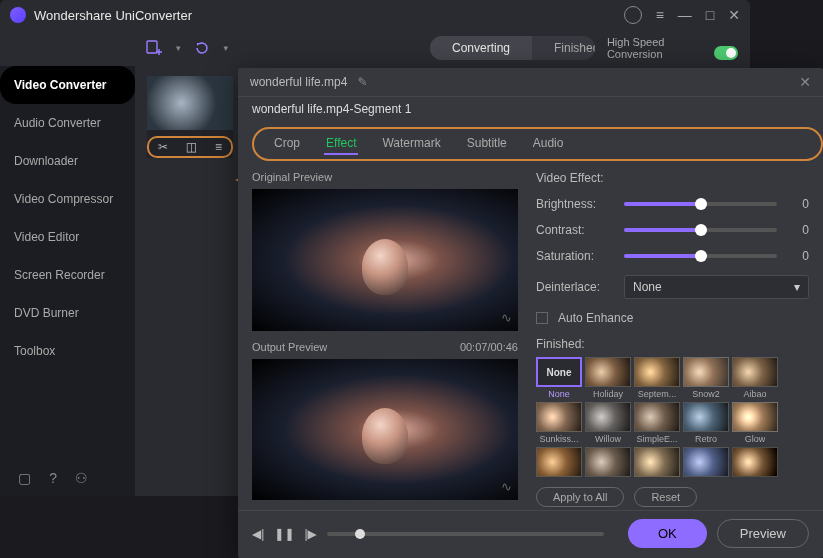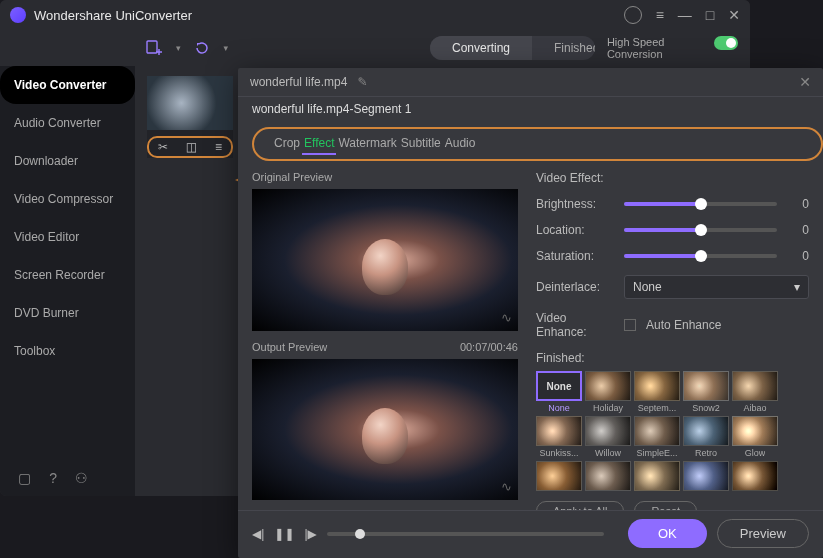--- a/index.html
+++ b/index.html
@@ -12,21 +12,21 @@
 .title { color: #e8e8e8; font-size: 13px; flex: 1; }
 .titlebar-icons { display: flex; gap: 14px; align-items: center; color: #aaa; }
 .titlebar-icons span { cursor: pointer; font-size: 14px; }
 .avatar-circle { width: 18px; height: 18px; border-radius: 50%; border: 1px solid #888; }
 
 .toolbar-row { height: 36px; display: flex; align-items: center; padding-left: 145px; gap: 12px; }
 .tool-icon { width: 22px; height: 22px; display: flex; align-items: center; justify-content: center; color: #9a7dff; cursor: pointer; font-size: 15px; }
 .seg-tabs { margin-left: 190px; display: flex; background: #383940; border-radius: 14px; overflow: hidden; }
 .seg-tab { padding: 5px 22px; color: #aaa; cursor: pointer; font-size: 12px; }
 .seg-tab.active { background: #45464d; color: #e8e8e8; }
-.hsc { margin-left: auto; margin-right: 12px; display: flex; align-items: flex-start; gap: 8px; color: #aaa; font-size: 11px; }
+.hsc { margin-left: auto; margin-right: 12px; display: flex; align-items: flex-end; gap: 8px; color: #aaa; font-size: 11px; }
 .toggle { width: 28px; height: 14px; background: #4ecb71; border-radius: 7px; position: relative; }
 .toggle::after { content: ''; position: absolute; right: 2px; top: 2px; width: 10px; height: 10px; background: #fff; border-radius: 50%; }
 
 .body-row { display: flex; height: calc(100% - 66px); }
 .sidebar { width: 135px; background: #1c1d22; padding-top: 0; }
 .sidebar-item { padding: 12px 14px; color: #aaa; cursor: pointer; font-size: 12px; border-radius: 16px; }
 .sidebar-item.active { background: #000; color: #fff; font-weight: 600; }
 .sidebar-bottom { position: absolute; bottom: 10px; left: 0; width: 135px; display: flex; gap: 18px; padding-left: 18px; color: #888; font-size: 14px; }
 
 .content { flex: 1; background: #2a2b30; padding: 10px 12px; position: relative; }
@@ -37,21 +37,21 @@
 
 .outrow { position: absolute; bottom: 10px; left: 150px; display: grid; grid-template-columns: auto auto; gap: 6px 10px; font-size: 12px; color: #aaa; }
 
 
 .modal { position: absolute; left: 238px; top: 68px; width: 585px; height: 490px; background: #37383d; border-radius: 2px; box-shadow: 0 6px 30px rgba(0,0,0,.5); display: flex; flex-direction: column; }
 .modal-hd { display: flex; align-items: center; padding: 6px 12px; border-bottom: 1px solid #45464d; }
 .filename-row { color: #bbb; font-size: 12px; }
 .edit-icon { margin-left: 10px; color: #888; cursor: pointer; }
 .modal-close { margin-left: auto; color: #888; cursor: pointer; font-size: 14px; }
 .segname { padding: 5px 14px; color: #ddd; font-size: 12px; }
-.tabs-oval { margin: 6px 0 6px 14px; border: 2px solid #d1853a; border-radius: 18px; display: inline-flex; padding: 4px 18px; }
+.tabs-oval { margin: 6px 0 6px 14px; border: 2px solid #d1853a; border-radius: 18px; display: inline-flex; padding: 4px 18px; gap: 22px; }
 .etab { color: #aaa; cursor: pointer; font-size: 12px; padding: 3px 2px; }
 .etab.active { color: #22c55e; border-bottom: 2px solid #8e6cff; }
 
 .modal-body { display: flex; flex: 1; padding: 4px 14px 10px; gap: 18px; overflow: hidden; }
 .previews { width: 266px; display: flex; flex-direction: column; }
 .plabel { font-size: 11px; color: #aaa; margin-bottom: 6px; display: flex; justify-content: space-between; }
 .preview { width: 266px; height: 150px; background: #000; position: relative; overflow: hidden; }
 .preview-img { position: absolute; inset: 0; background: radial-gradient(ellipse at 55% 50%, #d7a696 0%, #7a5148 20%, #1a1f2e 55%, #000 100%); }
 .preview-img::after { content:''; position:absolute; left:50%; top:35%; width:46px; height:56px; background: radial-gradient(circle at 40% 30%, #f2d4c6 0%, #c89482 40%, #3a2f2e 100%); border-radius: 50% 50% 45% 45%; transform: translate(-50%,0);}
 .wm { position: absolute; right: 6px; bottom: 6px; color: #666; font-size: 13px; }
@@ -76,21 +76,21 @@
 .filter-name { font-size: 9px; color: #aaa; margin-top: 2px; max-width: 46px; overflow: hidden; white-space: nowrap; text-overflow: ellipsis; }
 .filter-item.sel .filter-name { color: #b49bff; }
 .filter-btns { display: flex; gap: 10px; margin-top: 10px; }
 .pill-btn { border: 1px solid #666; background: transparent; color: #aaa; border-radius: 12px; padding: 3px 16px; cursor: pointer; font-size: 11px; }
 
 .playbar { display: flex; align-items: center; gap: 10px; padding: 8px 14px 10px; border-top: 1px solid #45464d; }
 .pbtn { color: #bbb; cursor: pointer; font-size: 12px; }
 .timeline { flex: 1; height: 4px; background: #555; border-radius: 2px; position: relative; }
 .timeline .knob { position: absolute; left: 12%; top: 50%; width: 10px; height: 10px; background: #ddd; border-radius: 50%; transform: translate(-50%, -50%); }
 .footer-btns { margin-left: 14px; display: flex; gap: 10px; }
-.btn-ok { background: #8e6cff; color: #ffffff; border: none; border-radius: 16px; padding: 6px 30px; cursor: pointer; font-size: 13px; }
+.btn-ok { background: #8e6cff; color: #000000; border: none; border-radius: 16px; padding: 6px 30px; cursor: pointer; font-size: 13px; }
 .btn-cancel { background: transparent; color: #ccc; border: 1px solid #666; border-radius: 16px; padding: 6px 22px; cursor: pointer; font-size: 13px; }
 </style>
 </head>
 <body>
 
 <div class="main-window">
   <div class="titlebar">
     <div class="logo"></div>
     <div class="title">Wondershare UniConverter</div>
     <div class="titlebar-icons">
@@ -206,21 +206,21 @@
         </div>
       <div class="ctrl-row">
         <span class="ctrl-lbl">Brightness:</span>
         <div class="slider">
             <div class="fill" style="width:50%"></div>
             <div class="knob" style="left:50%"></div>
           </div>
         <span class="sval">0</span>
       </div>
       <div class="ctrl-row">
-        <span class="ctrl-lbl">Location:</span>
+        <span class="ctrl-lbl">Contrast:</span>
         <div class="slider">
             <div class="fill" style="width:50%"></div>
             <div class="knob" style="left:50%"></div>
           </div>
         <span class="sval">0</span>
       </div>
       <div class="ctrl-row">
         <span class="ctrl-lbl">Saturation:</span>
         <div class="slider">
             <div class="fill" style="width:50%"></div>
@@ -229,21 +229,20 @@
         <span class="sval">0</span>
       </div>
       <div class="ctrl-row">
         <span class="ctrl-lbl">Deinterlace:</span>
         <div class="select">
             <span>None</span>
             <span>▾</span>
           </div>
       </div>
       <div class="ctrl-row">
-        <span class="ctrl-lbl">Video Enhance:</span>
         <span class="chk"></span>
         <span>Auto Enhance</span>
       </div>
       <div class="filters-lbl">Finished:</div>
       <div class="filter-grid" id="filter-grid">
           <div class="filter-item sel">
             <div class="filter-sw none-sw">None</div>
             <div class="filter-name">None</div>
           </div>
           <div class="filter-item">

